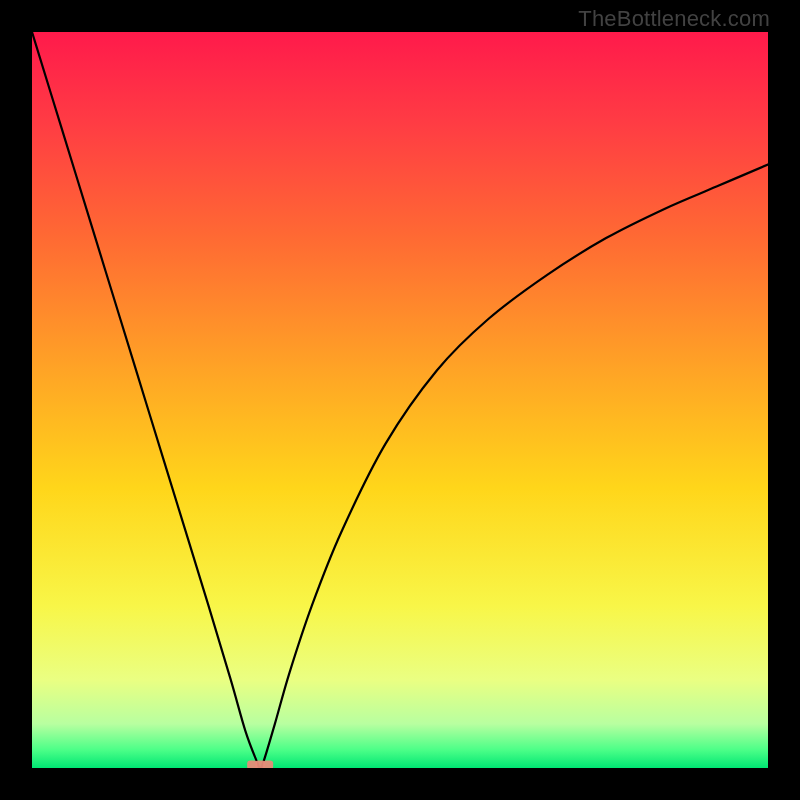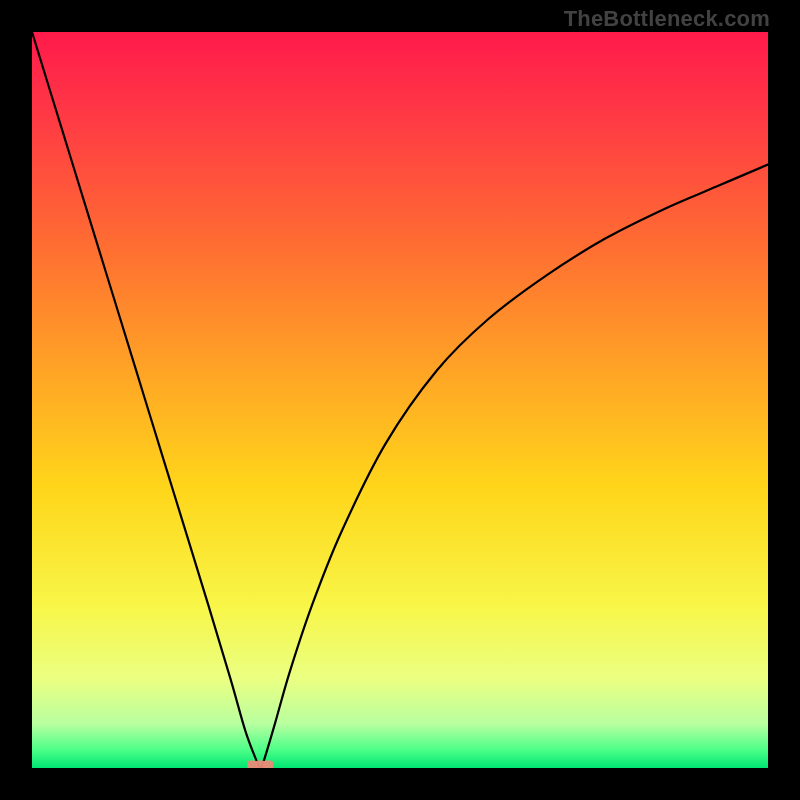--- a/index.html
+++ b/index.html
@@ -28,21 +28,21 @@
   .gradient {
     position: absolute;
     left: 0; top: 0; right: 0; bottom: 0;
   }
   .watermark {
     position: absolute;
     top: 6px;
     right: 30px;
     color: #4a4a4a;
     font-size: 22px;
-    font-weight: 700;
+    font-weight: 400;
     letter-spacing: 0.2px;
     opacity: 0.9;
     user-select: none;
   }
   svg { display: block; }
 </style>
 </head>
 <body>
 
 <div class="frame">

